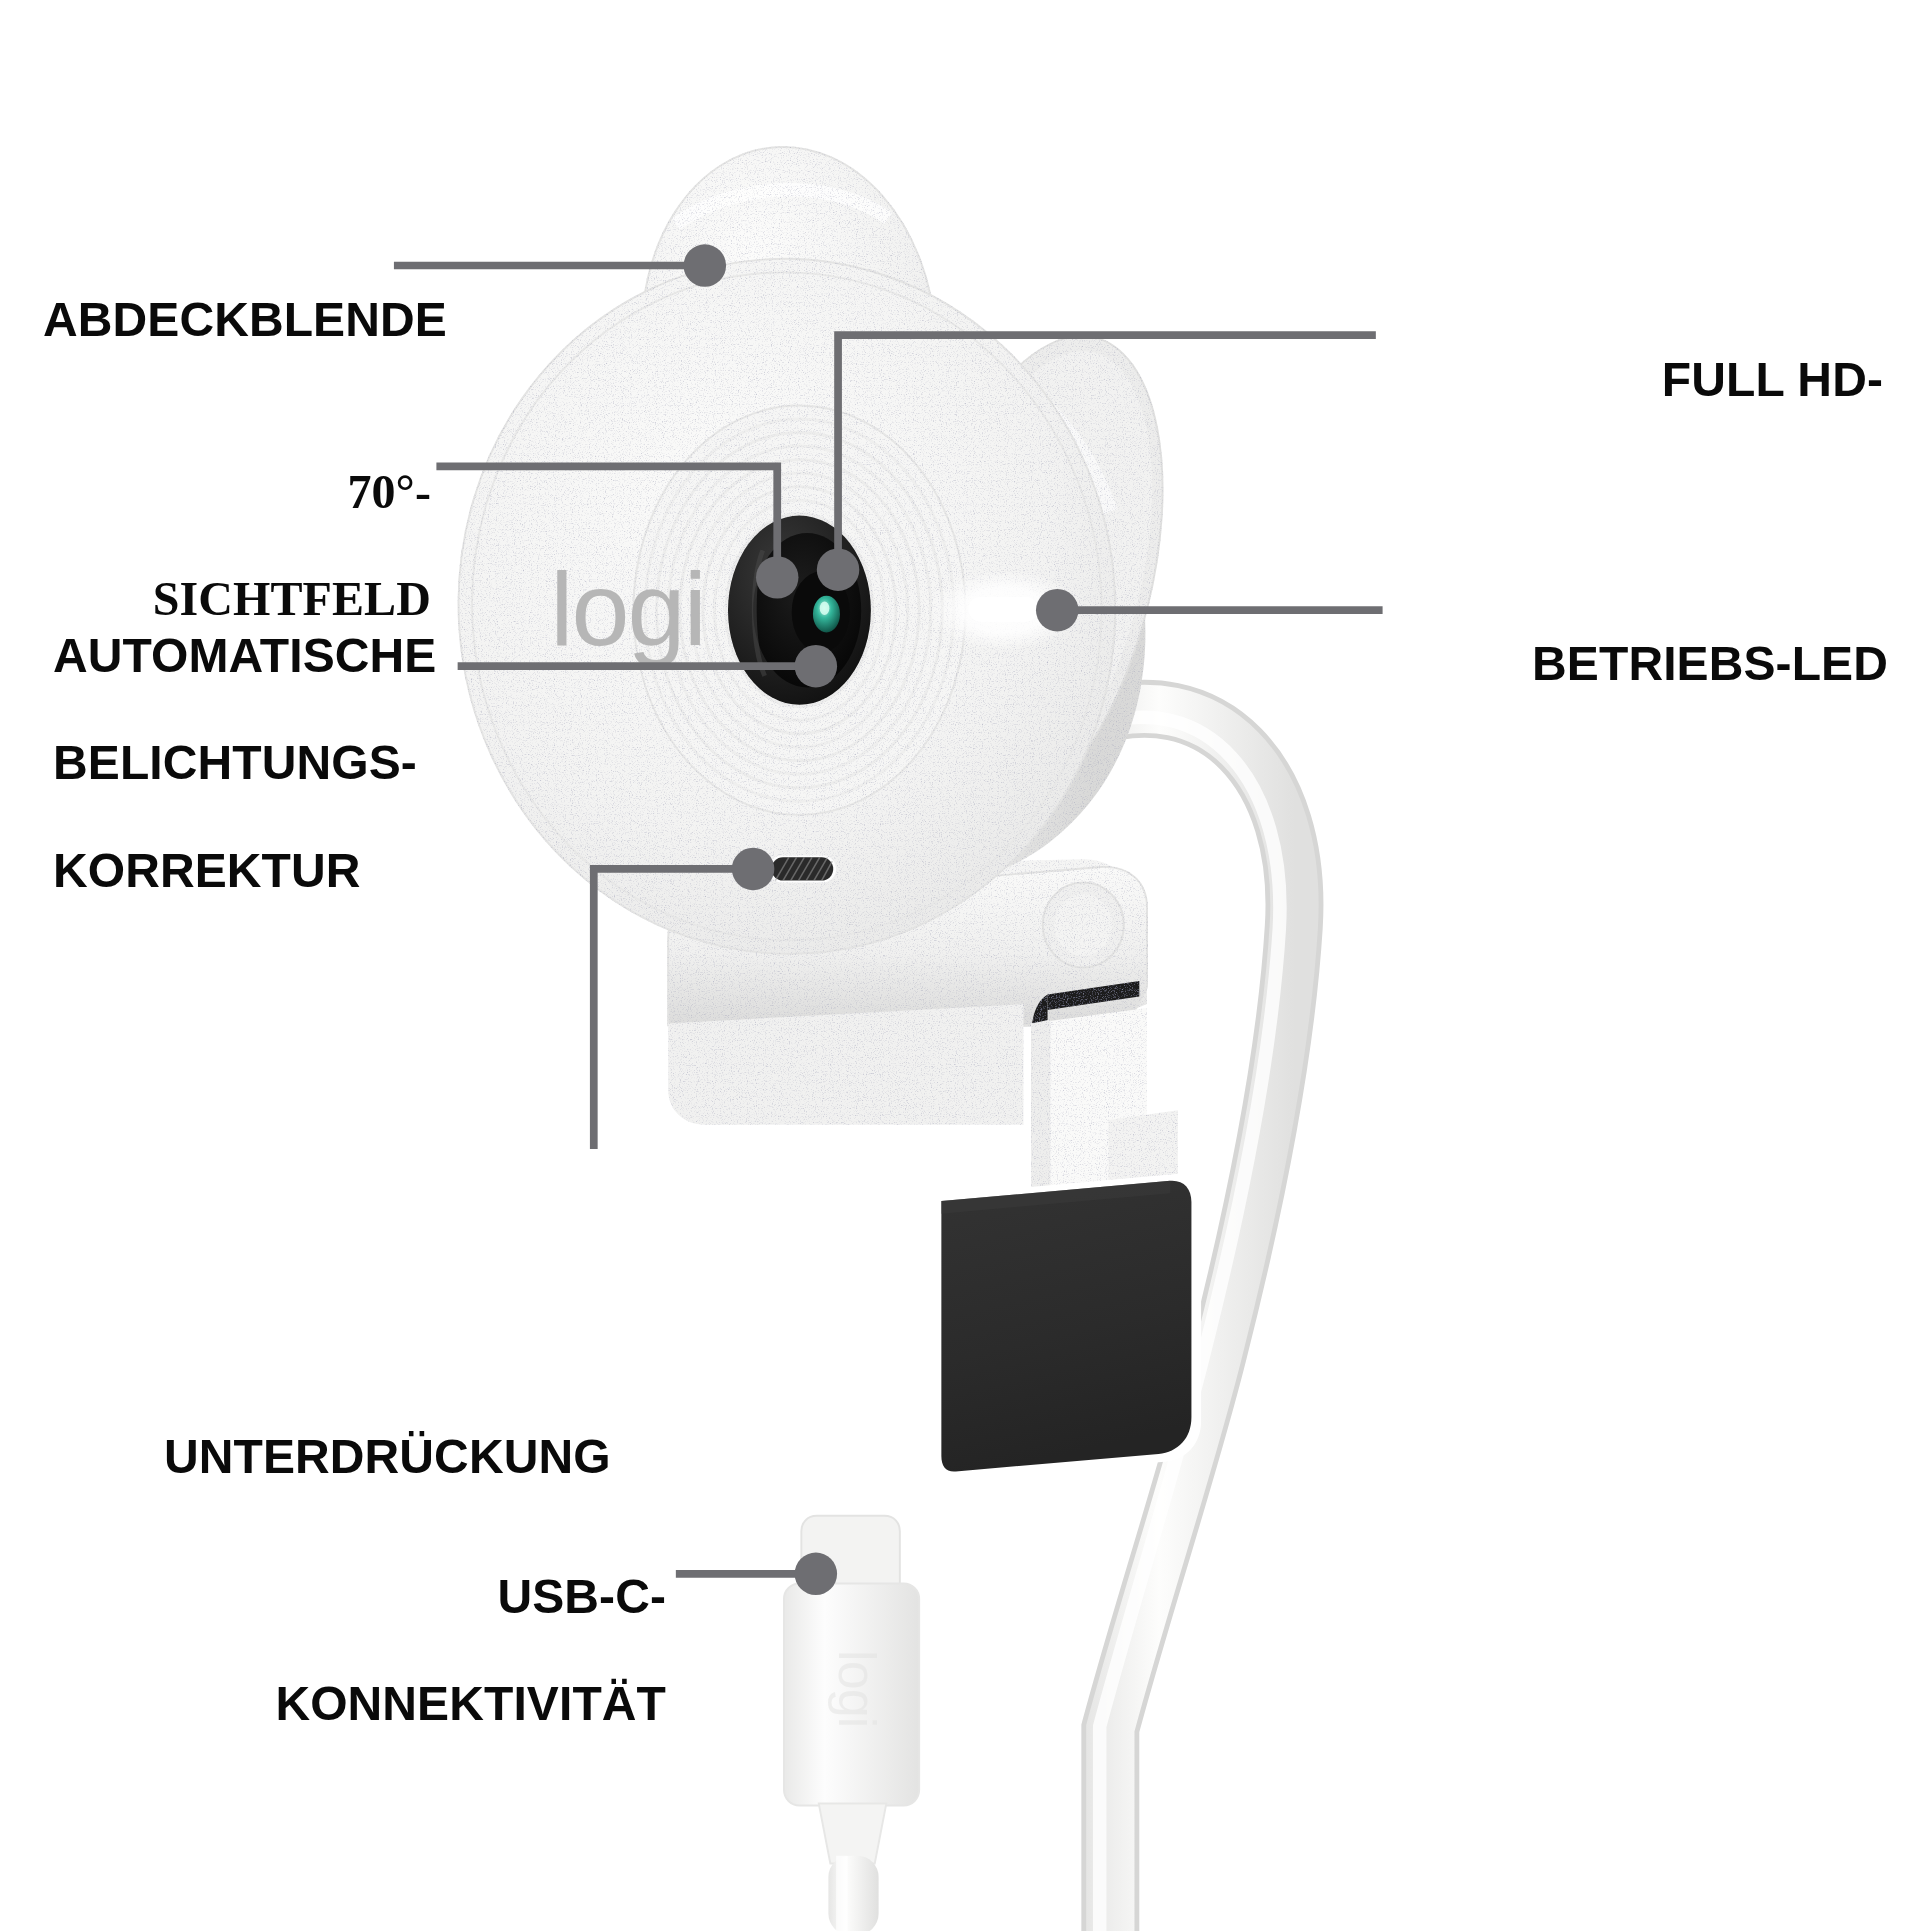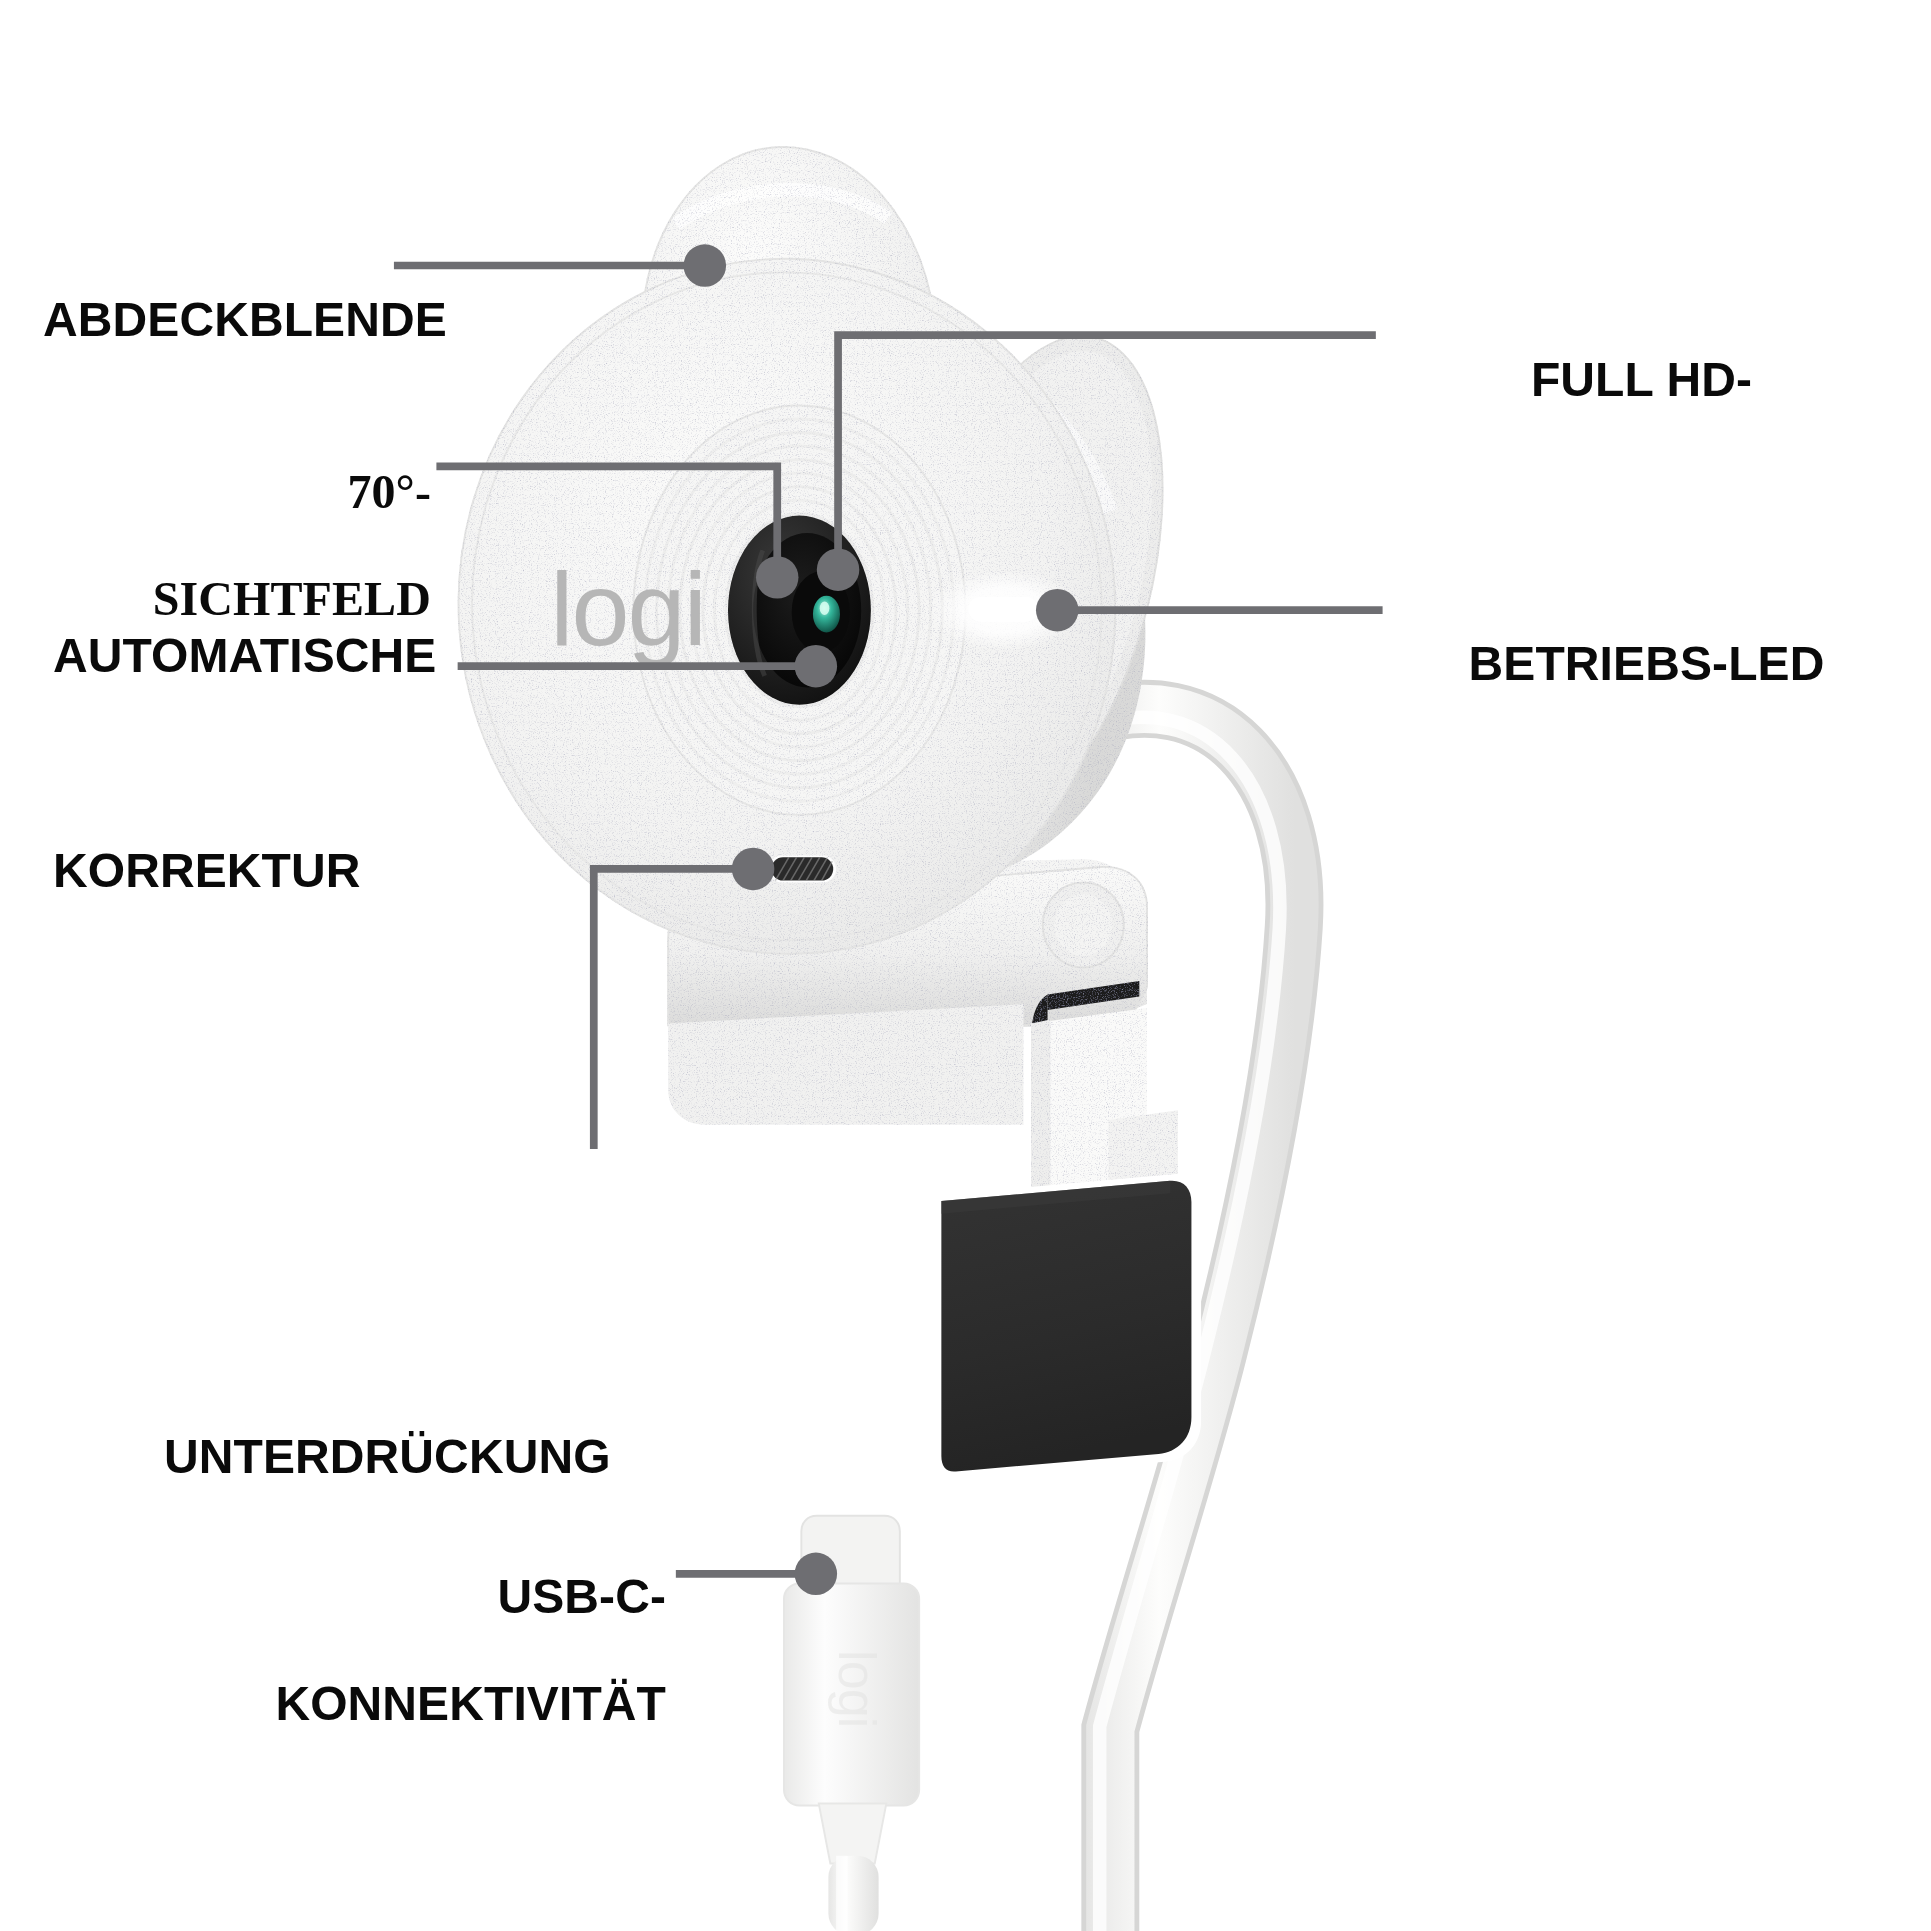--- a/index.html
+++ b/index.html
@@ -16,21 +16,21 @@
   .callout{
     position:absolute;
     color:#0a0a0a;
     font-weight:700;
     font-size:48px;
     line-height:1.12;
     letter-spacing:0.1px;
     white-space:pre-line;
   }
   .c-right{text-align:right;}
-  .c-left{text-align:center;}
+  .c-left{text-align:right;}
   .c-center{}
 </style>
 </head>
 <body>
 
 <div id="stage">
 
   <svg id="artwork" viewBox="0 0 2000 2000" xmlns="http://www.w3.org/2000/svg">
     <defs>
 
@@ -330,21 +330,21 @@
     <span>FULL HD-</span><br>
   </div>
 
   <div class="callout c-right" style="left:64px; top:411px; width:367px;font-family:Liberation Serif, serif;">
     <span>70°-</span><br>
     <span>SICHTFELD</span>
   </div>
 
   <div class="callout c-center" style="left:53px; top:575px; width:386px;">
     <span>AUTOMATISCHE</span><br>
-    <br>
+    <span>BELICHTUNGS-</span><br>
     <span>KORREKTUR</span>
   </div>
 
   <div class="callout c-left" style="left:1405px; top:583px; width:483px;">
     <span>BETRIEBS-LED</span>
   </div>
 
   <div class="callout c-center" style="left:164px; top:1161px; width:734px;">
     <br>
     <br>

